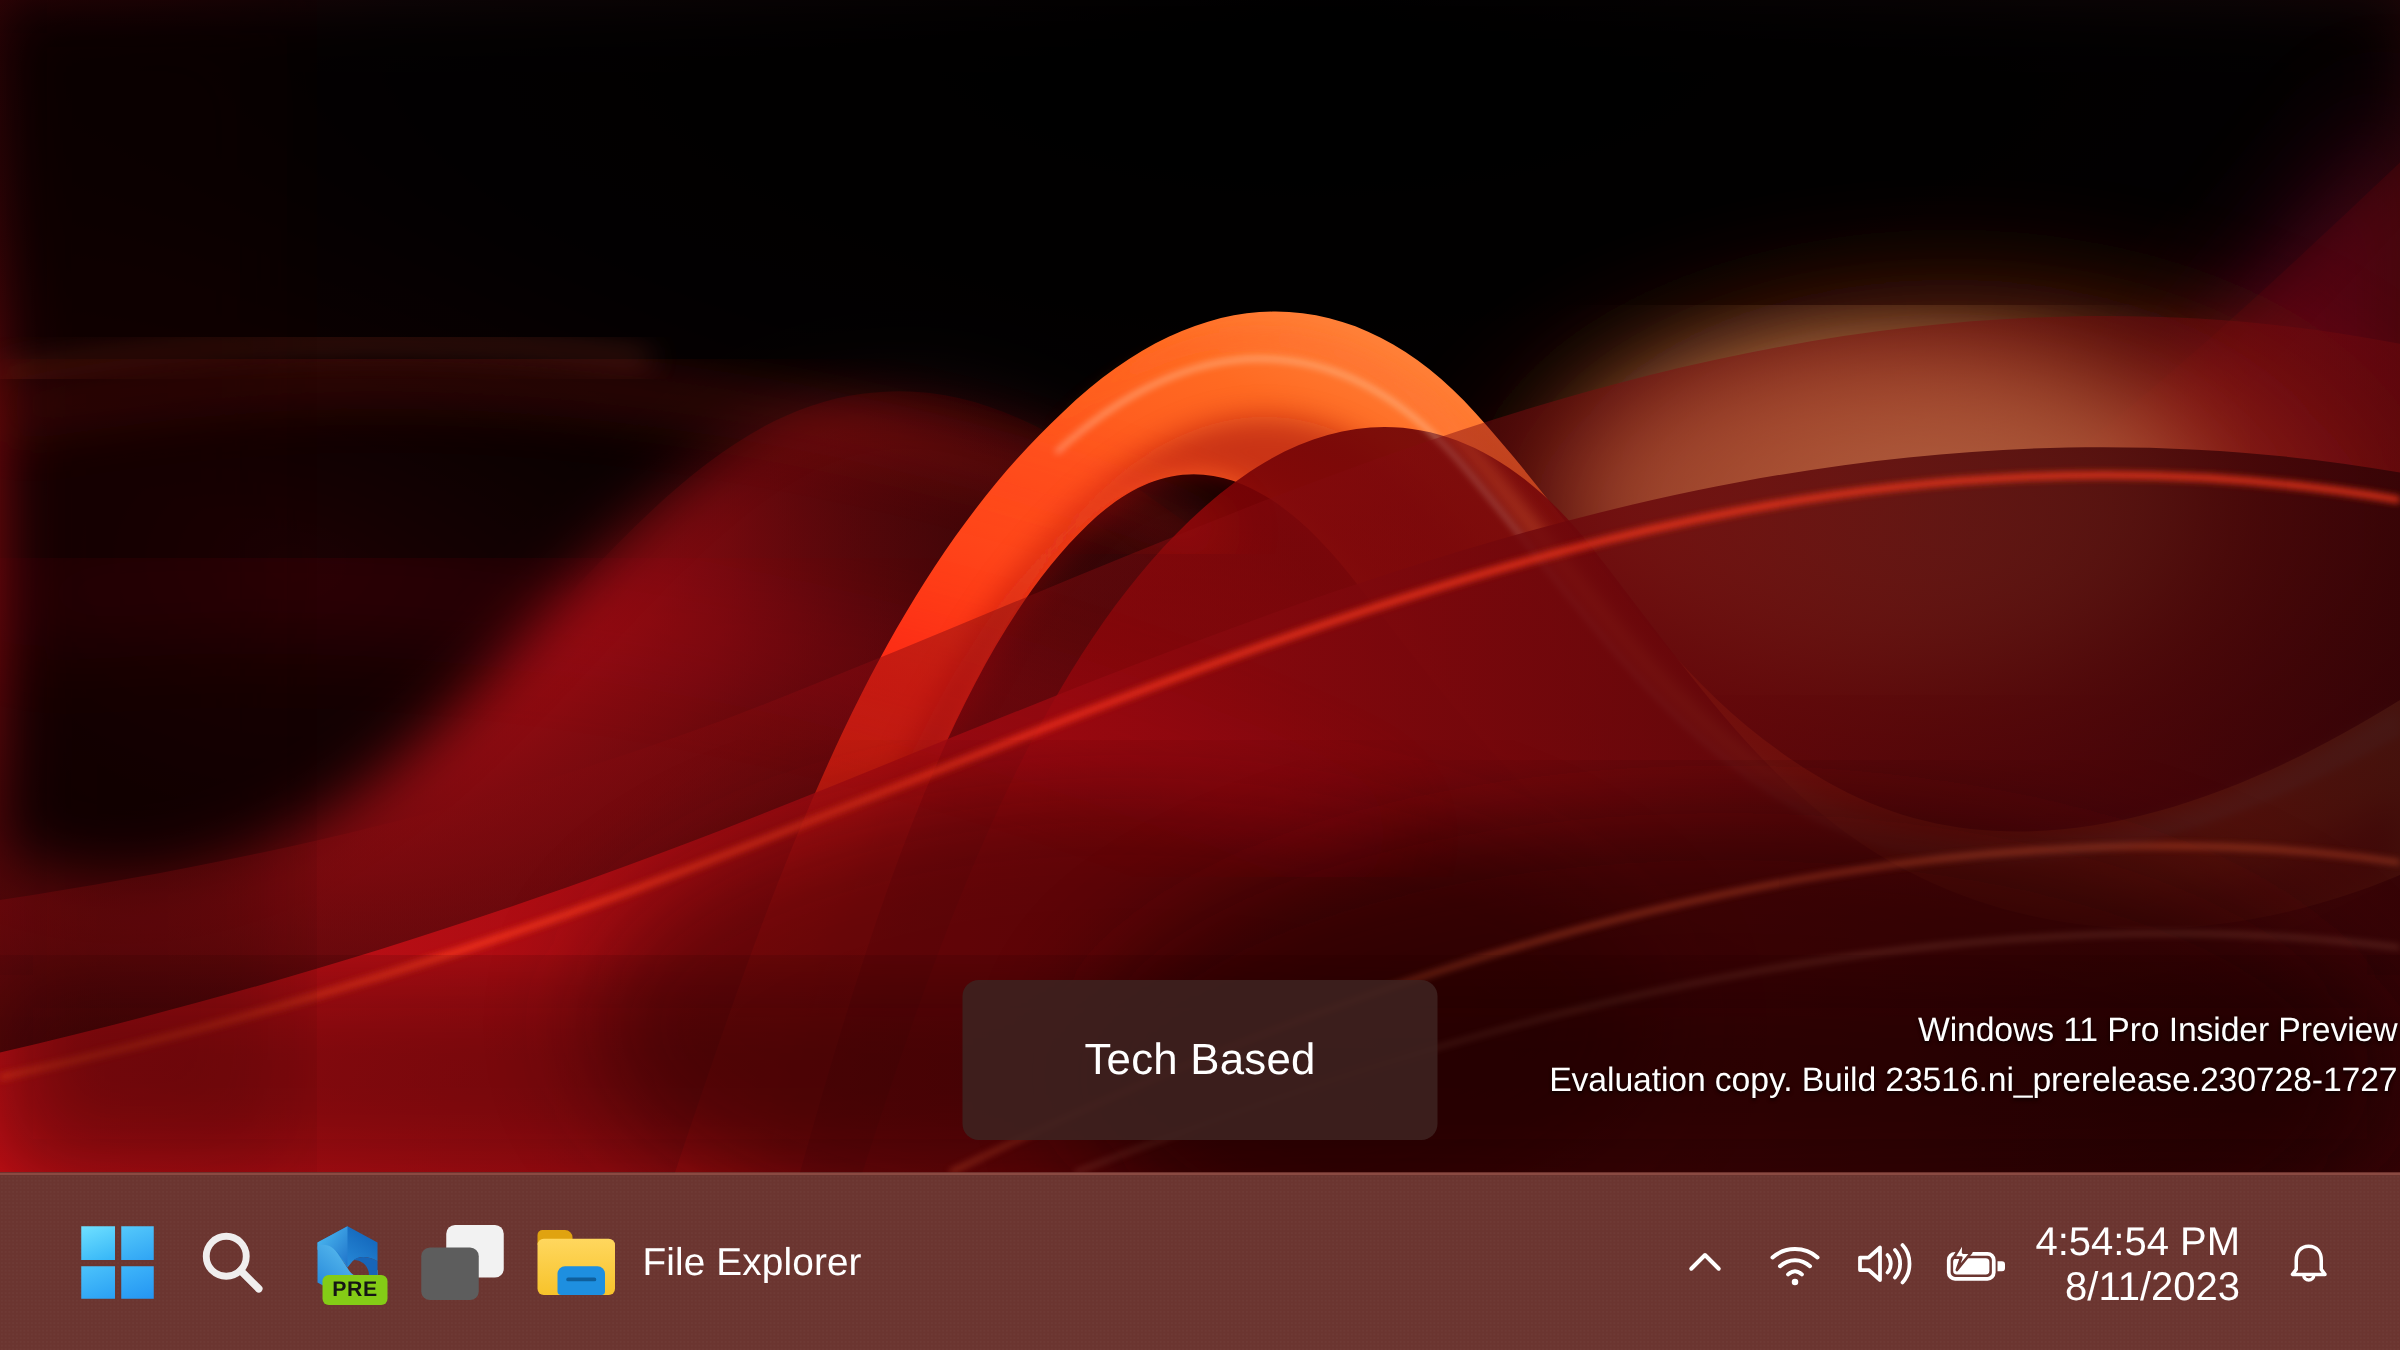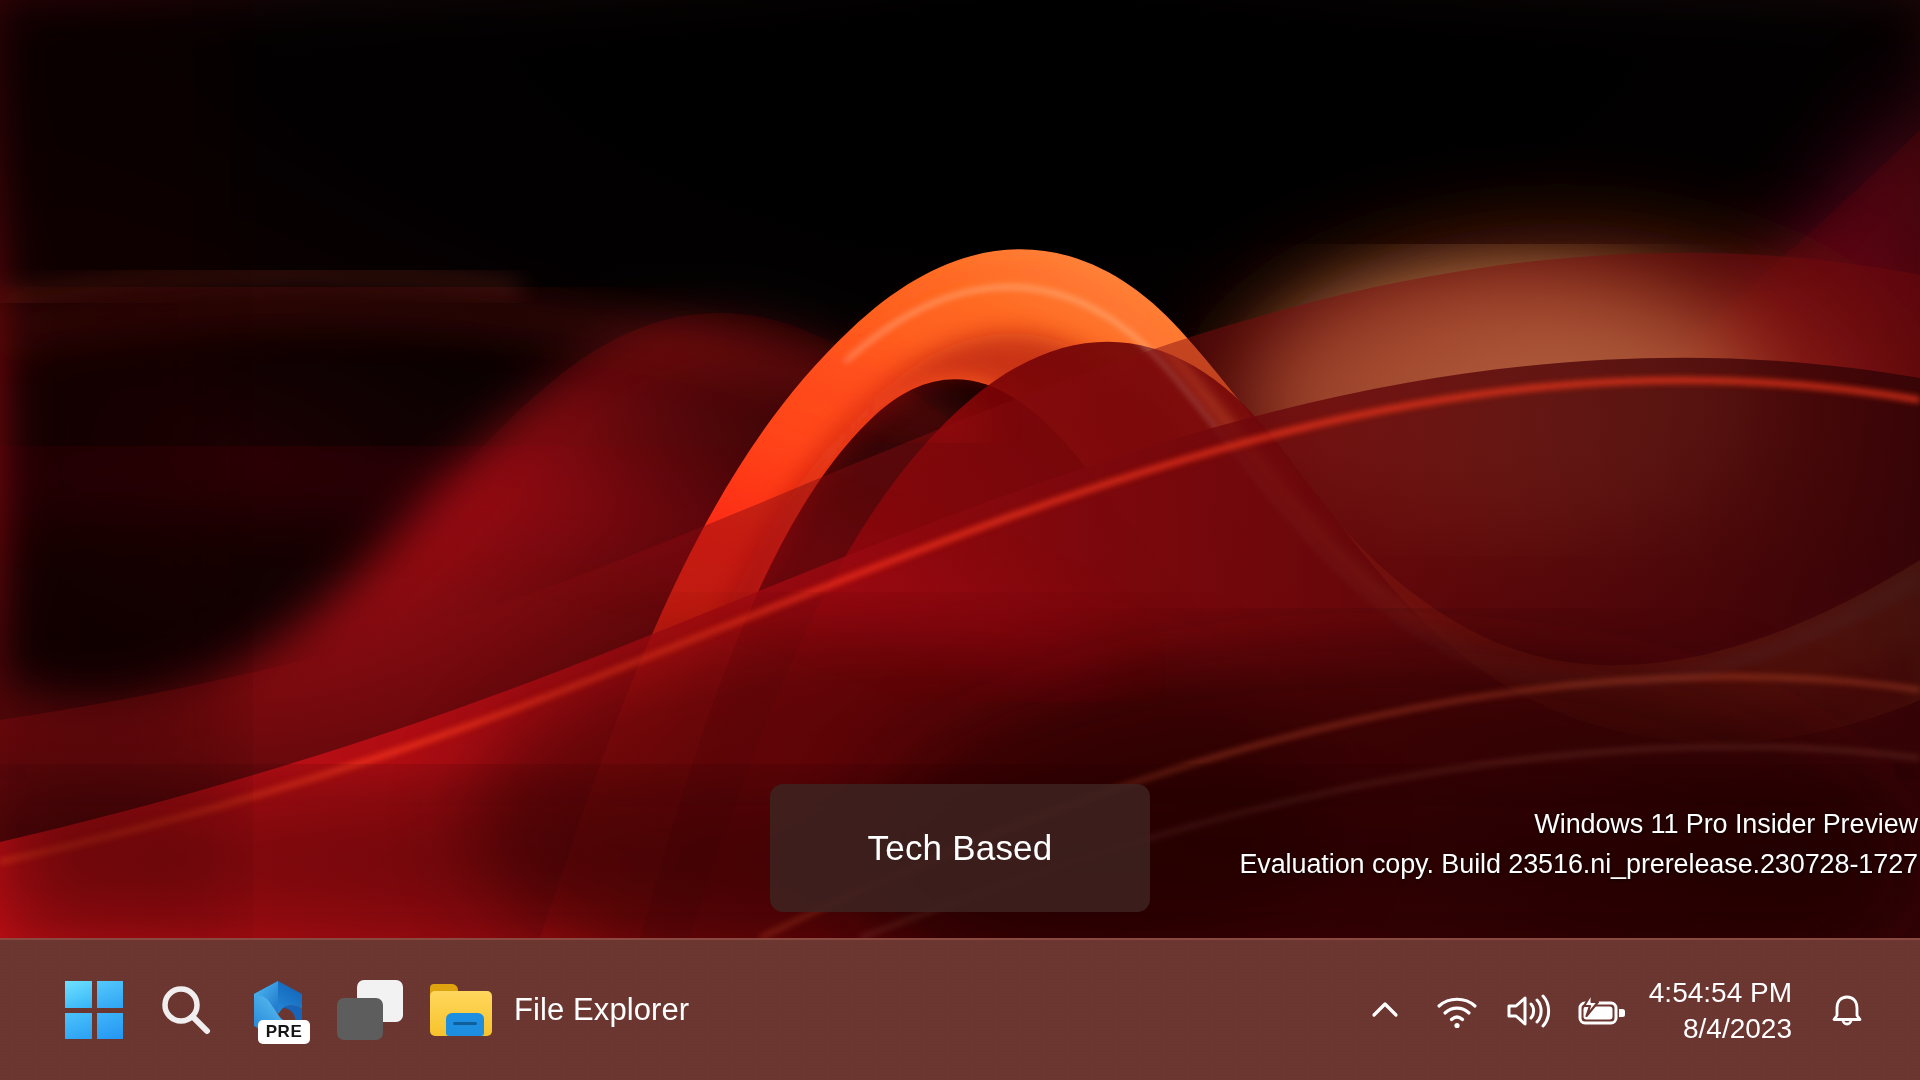--- a/index.html
+++ b/index.html
@@ -106,21 +106,21 @@
   .folder .drawer { position:absolute; left:16px; bottom:0; width:38px; height:23px; background:#1e8fe0; border-radius:6px 6px 3px 3px; }
   .folder .drawer::after { content:""; position:absolute; left:7px; top:9px; width:24px; height:3px; background:#0f5f9c; border-radius:2px; }
 
   
   .tb-right {
     position:absolute; right:0; top:0; height:142px;
     display:flex; align-items:center; padding-right:36px; gap:0; z-index:2;
   }
   .tray-btn { width:72px; height:92px; display:flex; align-items:center; justify-content:center; border-radius:8px;}
   .clock {
-    color:#fff; text-align:right; line-height:36px; font-size:28px;
+    color:#fff; text-align:right; line-height:36px; font-size:32px;
     padding:0 18px 0 12px; white-space:nowrap;
   }
   .bell-btn { width:74px; height:92px; display:flex;align-items:center;justify-content:center;border-radius:8px;}
   svg.ic { display:block; }
 </style>
 </head>
 <body>
 
 <div id="screen">
 
@@ -296,21 +296,21 @@
                 <stop offset="0%" stop-color="#1d7fd6"></stop>
                   <stop offset="100%" stop-color="#6fd2f8"></stop>
               </linearGradient>
             </defs>
             <path d="M32 3 L56 16 V31 C47 26 40 27 36 31 L32 36 L23 24 C19 19 13 17 8 19 L8 16 Z" fill="url(#eB)"></path>
             <path d="M8 16 L32 3 L32 36 C32 36 27 22 17 20 C13 19 10 20 8 22 Z" fill="url(#eA)"></path>
             <path d="M8 19 C14 16 21 19 25 26 L33 38 C37 44 44 46 50 42 L56 38 V48 L32 61 L8 48 Z" fill="url(#eC)"></path>
             <path d="M56 31 V48 L38 58 C46 53 50 46 49 40 C48 34 43 30 37 30 C40 27 48 26 56 31 Z" fill="#1765b8"></path>
             <circle cx="32" cy="32" r="10" fill="#7b3730" opacity="0"></circle>
           </svg>
-          <div style="position:absolute;left:12px;bottom:-2px;width:52px;height:24px;background:#ffffff;border-radius:5px;display:flex;align-items:center;justify-content:center;">
+          <div style="position:absolute;left:12px;bottom:-2px;width:52px;height:24px;background:#84cc16;border-radius:5px;display:flex;align-items:center;justify-content:center;">
             <span style="font-size:17px;font-weight:bold;color:#151515;letter-spacing:.5px;font-family:'Liberation Sans',sans-serif;">PRE</span>
           </div>
         </div>
       </div>
 
       <div class="tb-btn" title="Task View">
         <div class="taskview">
           <div class="front"></div>
           <div class="back"></div>
         </div>
@@ -356,21 +356,21 @@
         <svg class="ic" width="56" height="44" viewBox="0 0 56 44">
           <rect x="7" y="14" width="36" height="20" rx="5" ry="5" fill="none" stroke="#fff" stroke-width="3"></rect>
           <rect x="10.5" y="17.5" width="29" height="13" rx="3" ry="3" fill="#fff"></rect>
           <path d="M46 20 h3.5 a2.5 2.5 0 0 1 2.5 2.5 v3 a2.5 2.5 0 0 1 -2.5 2.5 H46 Z" fill="#fff"></path>
           <path d="M19 4 L11 17 H17 L13.5 27 L25 13 H18.5 Z" fill="#fff" stroke="#6b3530" stroke-width="2.2" stroke-linejoin="round"></path>
         </svg>
       </div>
 
       <div class="clock" title="Date and time">
         <div>4:54:54 PM</div>
-        <div>8/4/2023</div>
+        <div>8/11/2023</div>
       </div>
 
       <div class="bell-btn" title="Notifications">
         <svg class="ic" width="44" height="44" viewBox="0 0 44 44">
           <path d="M22 8 C15.5 8 12 12.8 12 19 v7.5 l-3 4 h26 l-3 -4 V19 C32 12.8 28.5 8 22 8 Z" fill="none" stroke="#fff" stroke-width="2.8" stroke-linejoin="round"></path>
           <path d="M18 31 a4 4 0 0 0 8 0" fill="none" stroke="#fff" stroke-width="2.8" stroke-linecap="round"></path>
         </svg>
       </div>
     </div>
   </div>

